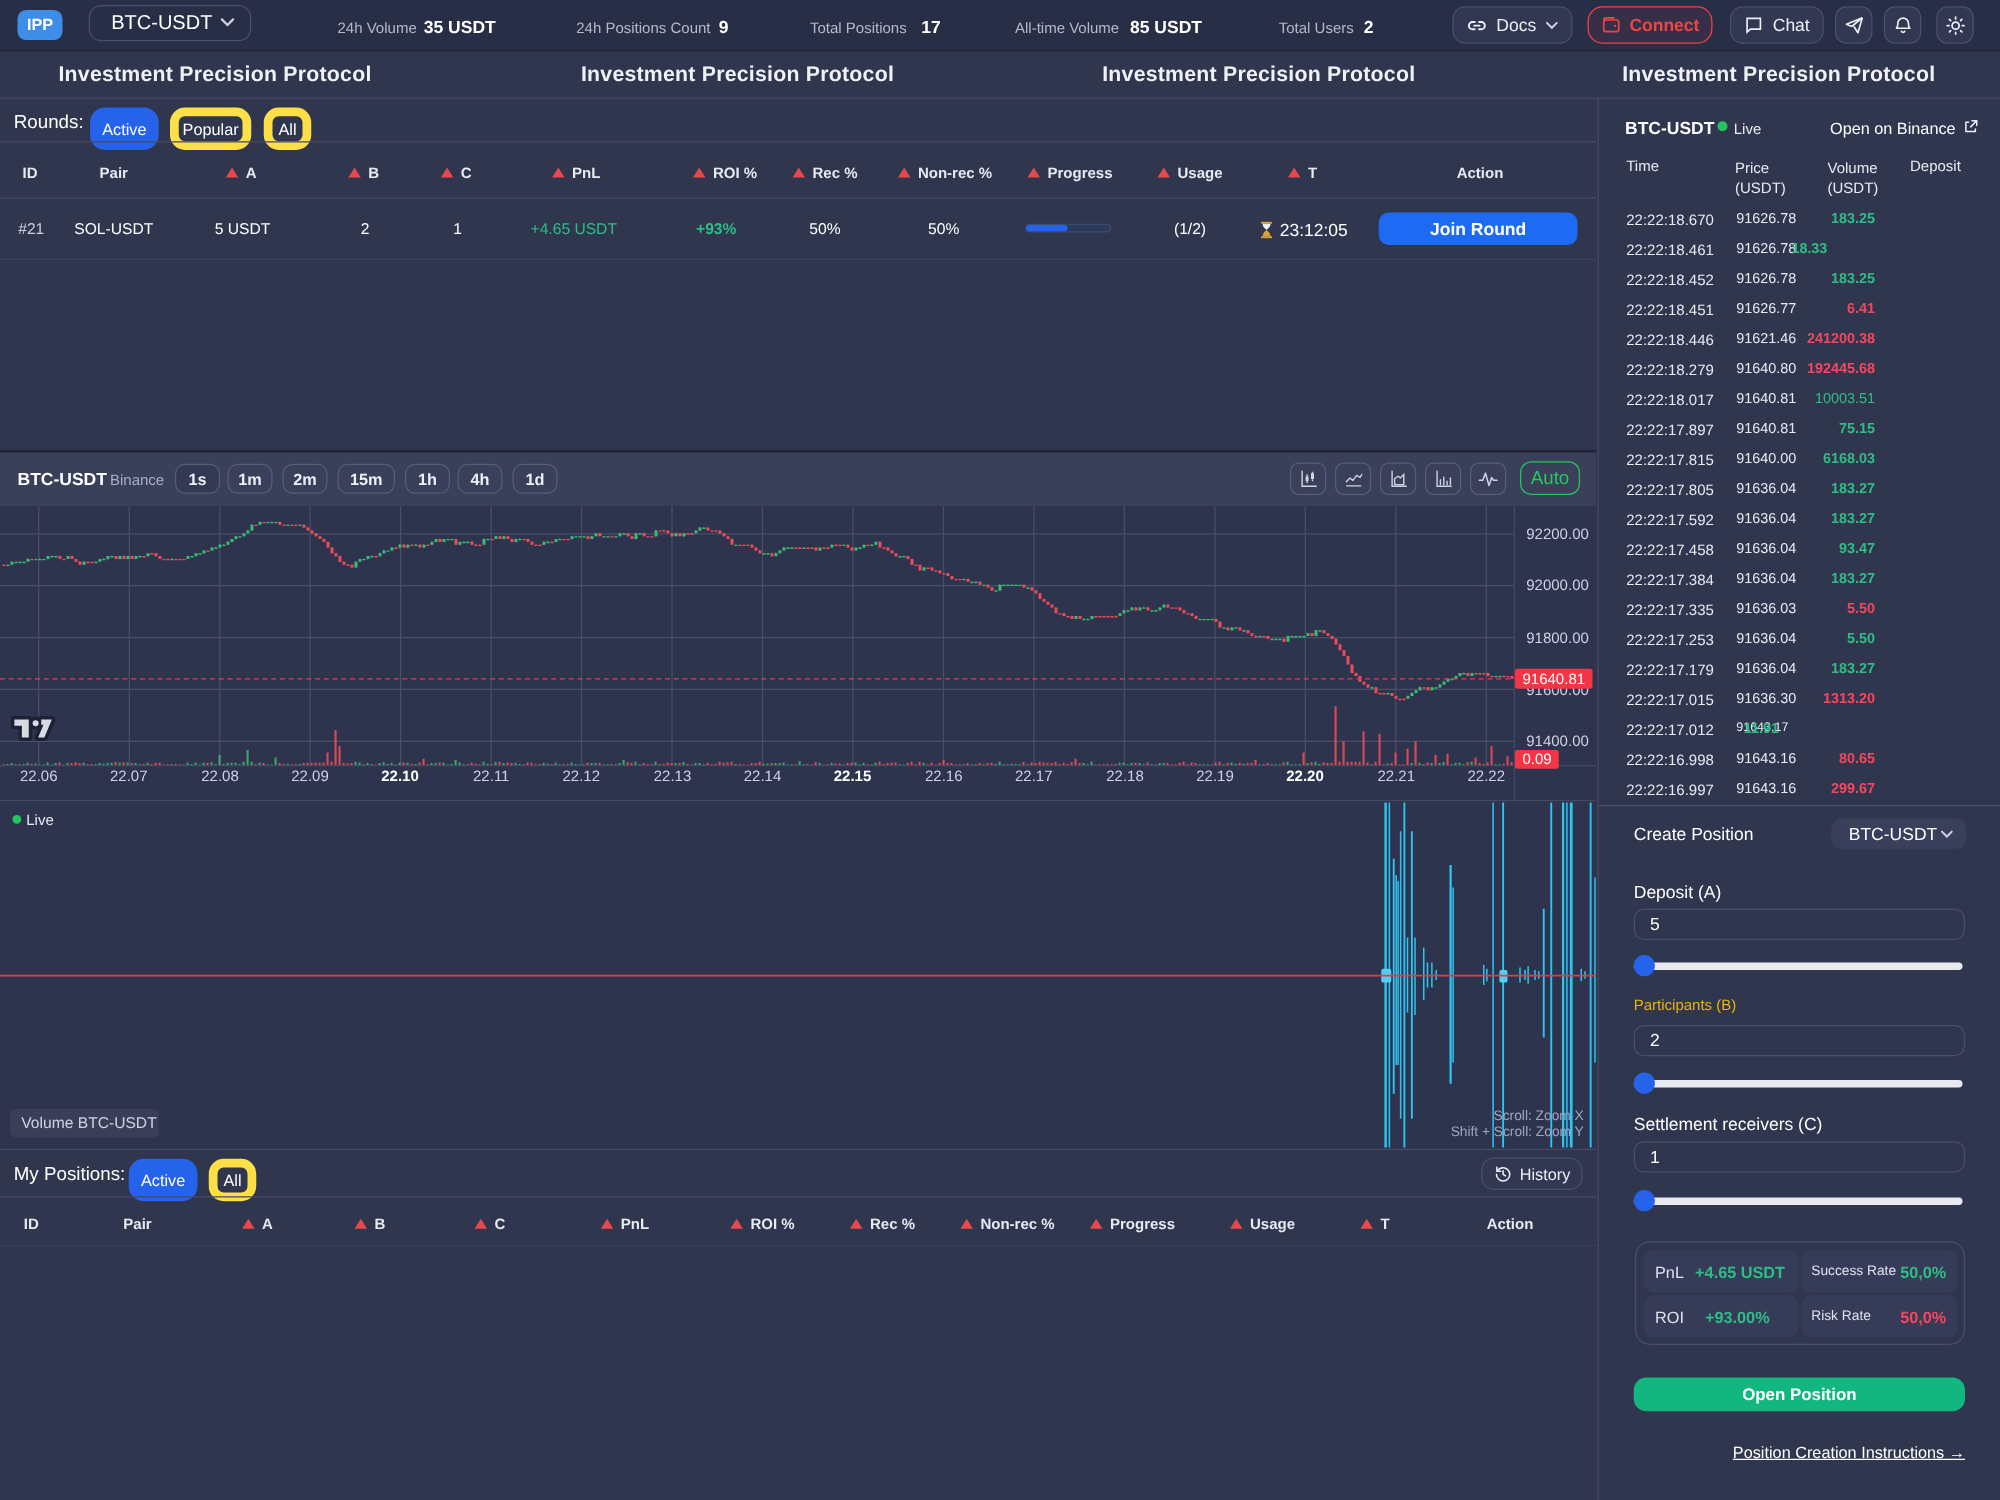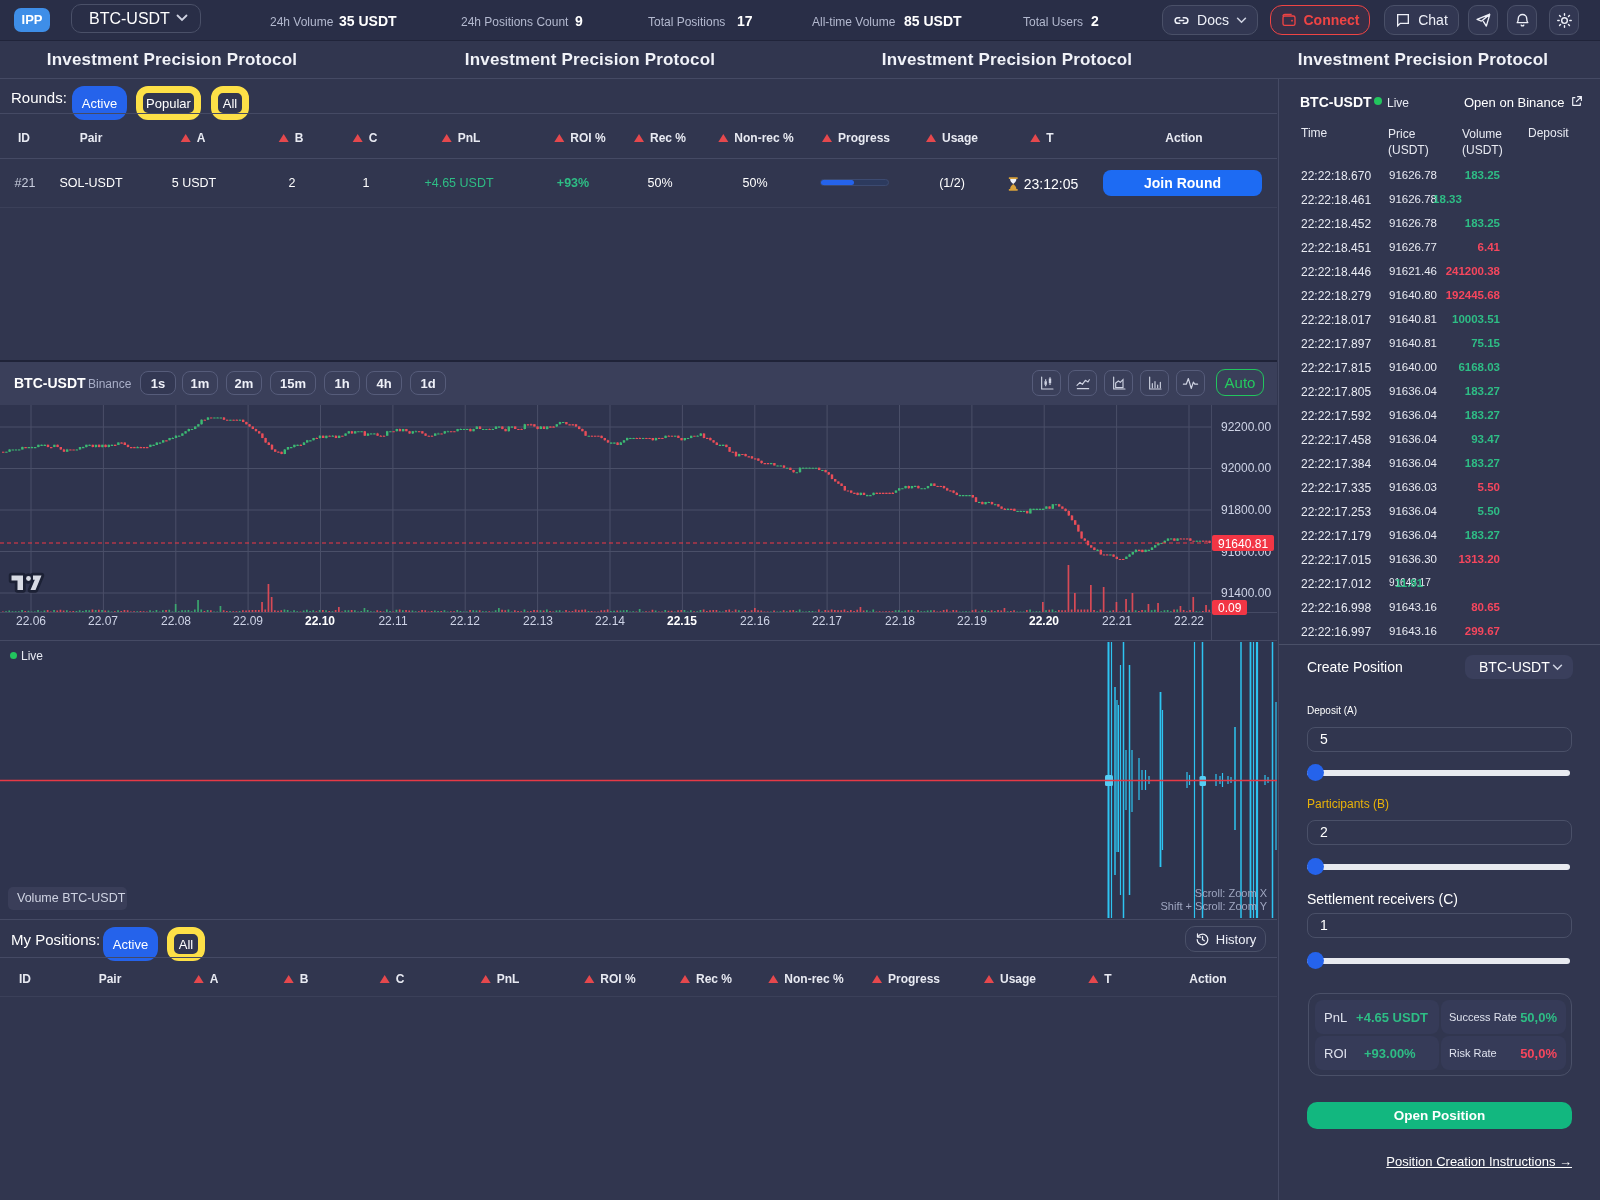--- a/index.html
+++ b/index.html
@@ -313,21 +313,21 @@
 <div class="a stext" style="left:1389px;top:241px;font-size:11.5px">91626.77</div>
 <div class="a stext red" style="left:1395px;top:241px;width:105px;text-align:right;font-weight:bold;font-size:11.5px">6.41</div>
 <div class="a stext" style="left:1301px;top:265px">22:22:18.446</div>
 <div class="a stext" style="left:1389px;top:265px;font-size:11.5px">91621.46</div>
 <div class="a stext red" style="left:1395px;top:265px;width:105px;text-align:right;font-weight:bold;font-size:11.5px">241200.38</div>
 <div class="a stext" style="left:1301px;top:289px">22:22:18.279</div>
 <div class="a stext" style="left:1389px;top:289px;font-size:11.5px">91640.80</div>
 <div class="a stext red" style="left:1395px;top:289px;width:105px;text-align:right;font-weight:bold;font-size:11.5px">192445.68</div>
 <div class="a stext" style="left:1301px;top:313px">22:22:18.017</div>
 <div class="a stext" style="left:1389px;top:313px;font-size:11.5px">91640.81</div>
-<div class="a stext green" style="left:1395px;top:313px;width:105px;text-align:right;font-weight:bold;font-size:11.5px">10003.51</div>
+<div class="a stext green" style="left:1395px;top:313px;width:105px;text-align:right;font-weight:normal;font-size:11.5px">10003.51</div>
 <div class="a stext" style="left:1301px;top:337px">22:22:17.897</div>
 <div class="a stext" style="left:1389px;top:337px;font-size:11.5px">91640.81</div>
 <div class="a stext green" style="left:1395px;top:337px;width:105px;text-align:right;font-weight:bold;font-size:11.5px">75.15</div>
 <div class="a stext" style="left:1301px;top:361px">22:22:17.815</div>
 <div class="a stext" style="left:1389px;top:361px;font-size:11.5px">91640.00</div>
 <div class="a stext green" style="left:1395px;top:361px;width:105px;text-align:right;font-weight:bold;font-size:11.5px">6168.03</div>
 <div class="a stext" style="left:1301px;top:385px">22:22:17.805</div>
 <div class="a stext" style="left:1389px;top:385px;font-size:11.5px">91636.04</div>
 <div class="a stext green" style="left:1395px;top:385px;width:105px;text-align:right;font-weight:bold;font-size:11.5px">183.27</div>
 <div class="a stext" style="left:1301px;top:409px">22:22:17.592</div>
@@ -358,21 +358,21 @@
 <div class="a stext" style="left:1389px;top:601px;font-size:11.5px">91643.16</div>
 <div class="a stext red" style="left:1395px;top:601px;width:105px;text-align:right;font-weight:bold;font-size:11.5px">80.65</div>
 <div class="a stext" style="left:1301px;top:625px">22:22:16.997</div>
 <div class="a stext" style="left:1389px;top:625px;font-size:11.5px">91643.16</div>
 <div class="a stext red" style="left:1395px;top:625px;width:105px;text-align:right;font-weight:bold;font-size:11.5px">299.67</div>
 <div class="a" style="left:1279px;top:644px;width:321px;height:1px;background:#4a5068"></div>
 <div class="a" style="left:1307px;top:659px;font-size:14px;color:#fff">Create Position</div>
 <div class="a" style="left:1465px;top:655px;width:108px;height:24px;background:#3a3f5c;border-radius:8px;color:#fff;font-size:14px;line-height:24px;padding-left:14px">BTC-USDT<svg class="a" style="right:10px;top:9px" width="11" height="7" viewBox="0 0 12 8">
       <path d="M1.5 1.5L6 6l4.5-4.5" stroke="#cfd3e2" stroke-width="1.8" fill="none" stroke-linecap="round"></path>
     </svg></div>
-<div class="a" style="left:1307px;top:705px;font-size:10px;color:#fff">Deposit (A)</div>
+<div class="a" style="left:1307px;top:705px;font-size:14px;color:#fff">Deposit (A)</div>
 <div class="a input" style="left:1307px;top:727px;width:265px;height:25px">5</div>
 <div class="a slider" style="left:1307px;top:770px;width:263px"></div>
 <div class="a thumb" style="left:1307px;top:764px"></div>
 <div class="a" style="left:1307px;top:797px;font-size:12px;color:#eab308">Participants (B)</div>
 <div class="a input" style="left:1307px;top:820px;width:265px;height:25px">2</div>
 <div class="a slider" style="left:1307px;top:864px;width:263px"></div>
 <div class="a thumb" style="left:1307px;top:858px"></div>
 <div class="a" style="left:1307px;top:891px;font-size:14px;color:#fff">Settlement receivers (C)</div>
 <div class="a input" style="left:1307px;top:913px;width:265px;height:25px">1</div>
 <div class="a slider" style="left:1307px;top:958px;width:263px"></div>

